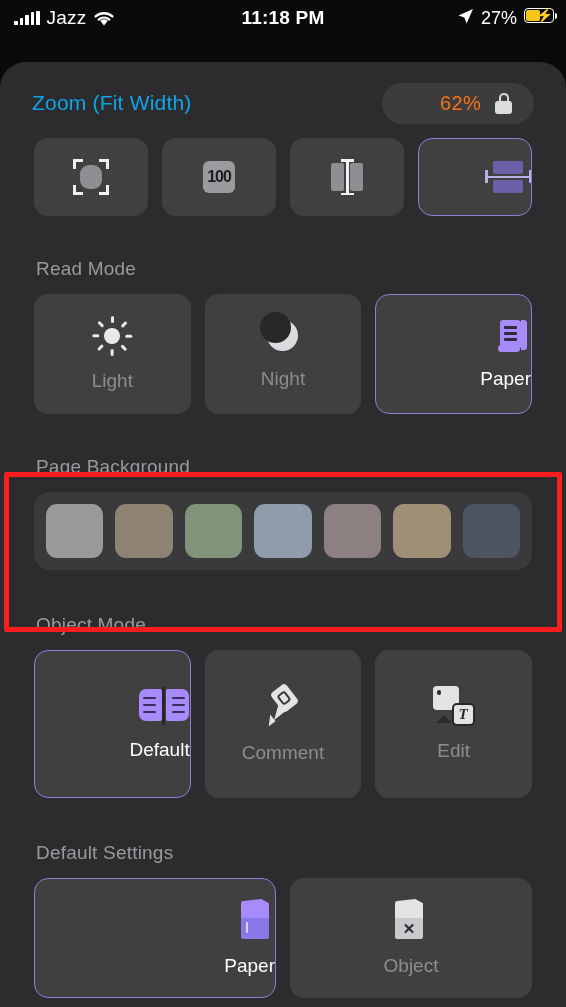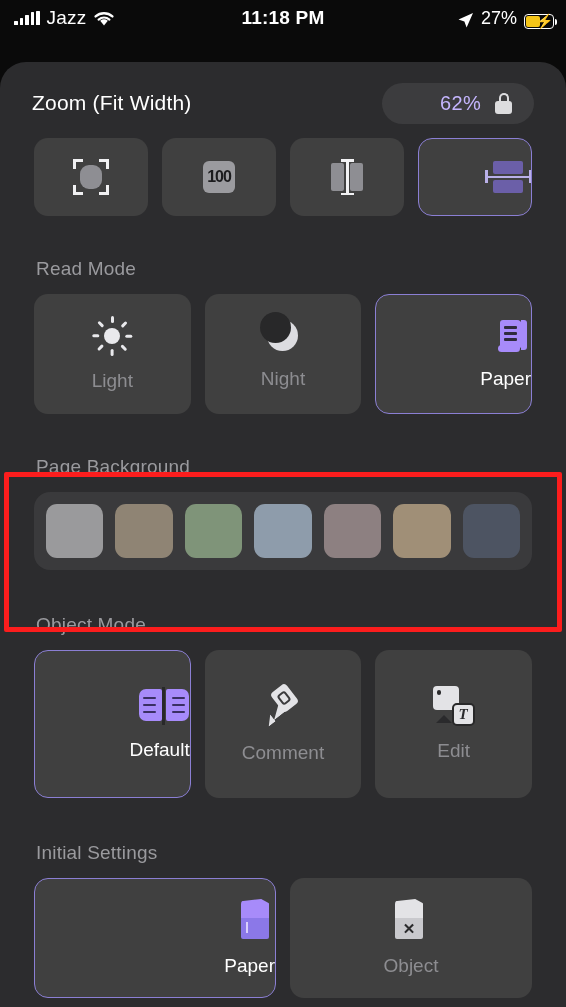--- a/index.html
+++ b/index.html
@@ -13,21 +13,21 @@
 
   
   .statusbar {
     position: absolute; top: 0; left: 0; width: 566px; height: 36px;
     display: flex; align-items: center; color: #fff;
     font-size: 19px; z-index: 5;
   }
   .sb-left { display: flex; align-items: center; gap: 7px; padding-left: 14px; }
   .sb-center { position: absolute; left: 0; width: 566px; text-align: center;
                font-size: 19px; font-weight: 600; letter-spacing: .2px; }
-  .sb-right { margin-left: auto; display: flex; align-items: flex-end;
+  .sb-right { margin-left: auto; display: flex; align-items: flex-start;
               gap: 7px; padding-right: 12px; font-size: 18px; font-weight: 500; z-index: 2;}
   .carrier { font-size: 19px; font-weight: 500; letter-spacing: .2px; }
   .bars { display: flex; align-items: flex-end; gap: 2px; height: 14px; }
   .bars i { display: block; width: 3.5px; background: #fff; border-radius: .5px; }
   .bars i:nth-child(1){height:4px} .bars i:nth-child(2){height:7px}
   .bars i:nth-child(3){height:10px} .bars i:nth-child(4){height:13px}
   .bars i:nth-child(5){height:14px; background:#fff;}
   .battery { position: relative; width: 30px; height: 15px; border: 1.8px solid #fff;
              border-radius: 4px; }
   .battery::after { content:""; position:absolute; right:-4px; top:4px; width:2.5px;
@@ -44,24 +44,24 @@
 
   
   .sheet {
     position: absolute; left: 0; top: 62px; width: 566px; height: 945px;
     background: #2c2c2e; border-radius: 26px 26px 0 0;
     z-index: 3; overflow: hidden;
   }
 
   .sheet-header { display:flex; align-items:center; justify-content:space-between;
                   padding: 22px 32px 0 32px; height: 60px; }
-  .sheet-title { font-size: 21px; color: #ffffff; letter-spacing: .2px; }
+  .sheet-title { font-size: 21px; color: #0ea5e9; letter-spacing: .2px; }
   .zoom-pill { display:flex; align-items:center; gap: 14px;
                background:#3c3c3e; border-radius: 22px; padding: 9px 22px; }
-  .zoom-val { font-size: 20px; color: #c4b5fd; letter-spacing: .3px; margin-left: 36px; }
+  .zoom-val { font-size: 20px; color: #f97316; letter-spacing: .3px; margin-left: 36px; }
   .lock { width: 17px; height: 21px; position: relative; }
   .lock .body { position:absolute; bottom:0; left:0; width:17px; height:13px;
                 background:#dcdcde; border-radius:3px; }
   .lock .shackle { position:absolute; top:0; left:3.5px; width:10px; height:11px;
                    border:2.6px solid #dcdcde; border-bottom:none;
                    border-radius: 6px 6px 0 0; }
 
   
   .section-label { color:#9a9a9e; font-size: 19px; padding: 0 0 14px 2px; letter-spacing:.2px; }
   .section { padding: 0 34px; }
@@ -433,21 +433,21 @@
               <span class="mtn"></span>
             <span class="tc">T</span>
           </span>
           <span class="card-label">Edit</span>
         </div>
 
       </div>
     </div>
 
     <div class="section" style="padding-top:44px">
-      <div class="section-label">Initial Settings</div>
+      <div class="section-label">Default Settings</div>
       <div class="row eraserow">
 
         <div class="card sel">
           <span class="ic ic-eraser">
             <span class="top"></span>
               <span class="bot"></span>
               <span class="tick"></span>
           </span>
           <span class="card-label">Paper</span>
         </div>

